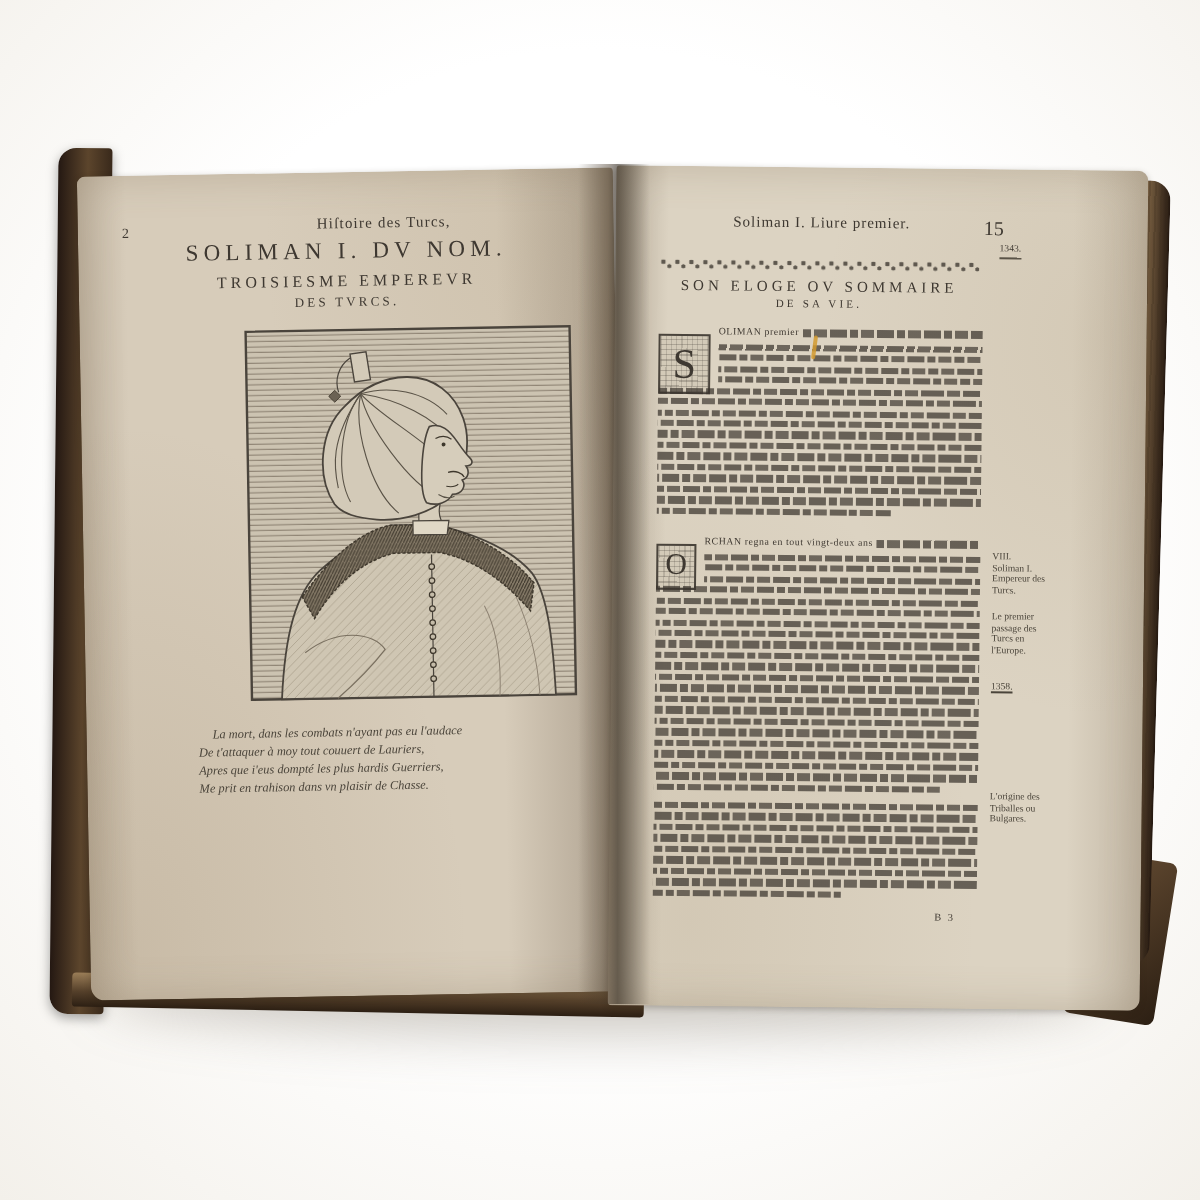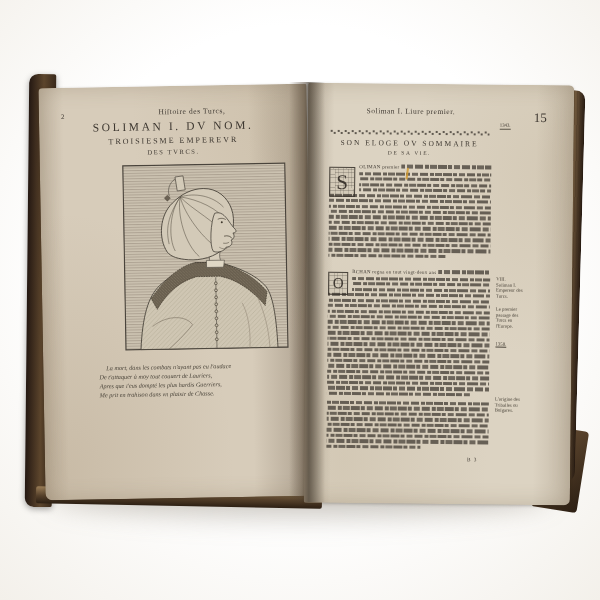--- a/index.html
+++ b/index.html
@@ -45,21 +45,21 @@
   .pl-num{left:22px;top:25px;font-size:7px;letter-spacing:.5px;}
   .pl-run{left:58px;top:21px;width:190px;text-align:center;font-size:7.5px;letter-spacing:.6px;}
   .pl-t1{left:9px;top:34px;width:250px;text-align:center;font-size:11.5px;letter-spacing:2.6px;}
   .pl-t2{left:9px;top:50px;width:250px;text-align:center;font-size:8px;letter-spacing:2px;}
   .pl-t3{left:9px;top:62px;width:250px;text-align:center;font-size:6.5px;letter-spacing:1.6px;}
   .portrait{left:82px;top:78px;width:164px;height:186px;}
   .verse{left:56px;top:276px;width:200px;font-style:italic;font-size:6.2px;line-height:9px;color:#4a443a;}
   .verse-line:first-child{padding-left:7px;}
   
   .pr-run{left:28px;top:23px;width:150px;text-align:center;font-size:7.5px;letter-spacing:.5px;}
-  .pr-num{left:184px;top:25px;font-size:13px;margin-left:42px;}
+  .pr-num{left:184px;top:25px;font-size:10px;}
   .pr-year{left:192px;top:38px;font-size:4.8px;border-bottom:.5px solid #5a5347;padding-bottom:.5px;}
   .ornament{left:22px;top:46px;width:160px;height:6px;opacity:.85;
     background-image:
       radial-gradient(circle at 2px 2px,#4a443c 1.05px,rgba(0,0,0,0) 1.3px),
       radial-gradient(circle at 5px 4.2px,#4a443c .9px,rgba(0,0,0,0) 1.15px);
     background-size:7px 6px;}
   .pr-st1{left:12px;top:55px;width:180px;text-align:center;font-size:7.5px;letter-spacing:2px;}
   .pr-st2{left:12px;top:66px;width:180px;text-align:center;font-size:5.5px;letter-spacing:1.6px;}
   .para{position:absolute;left:22px;width:162px;}
   .para1{top:83px;}  .para2{top:188px;}  .para3{top:318px;}

